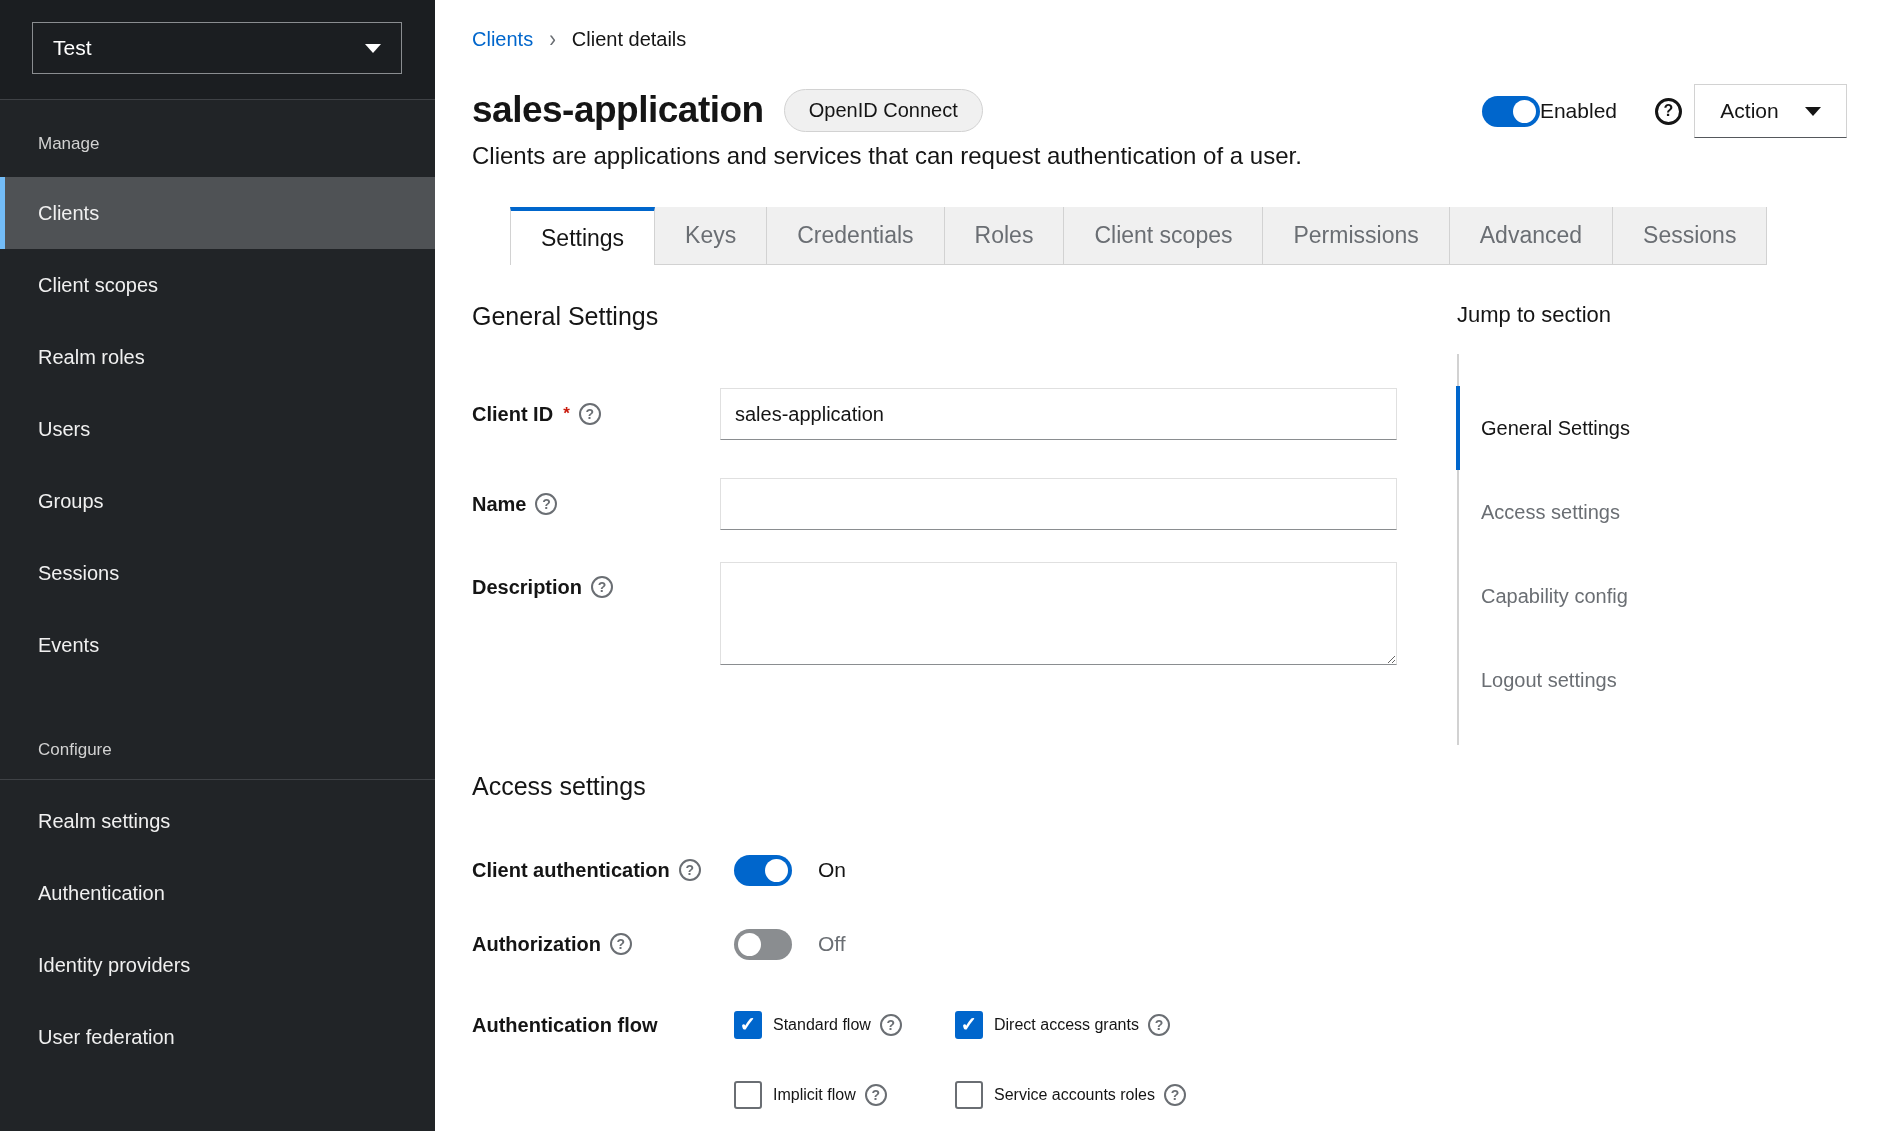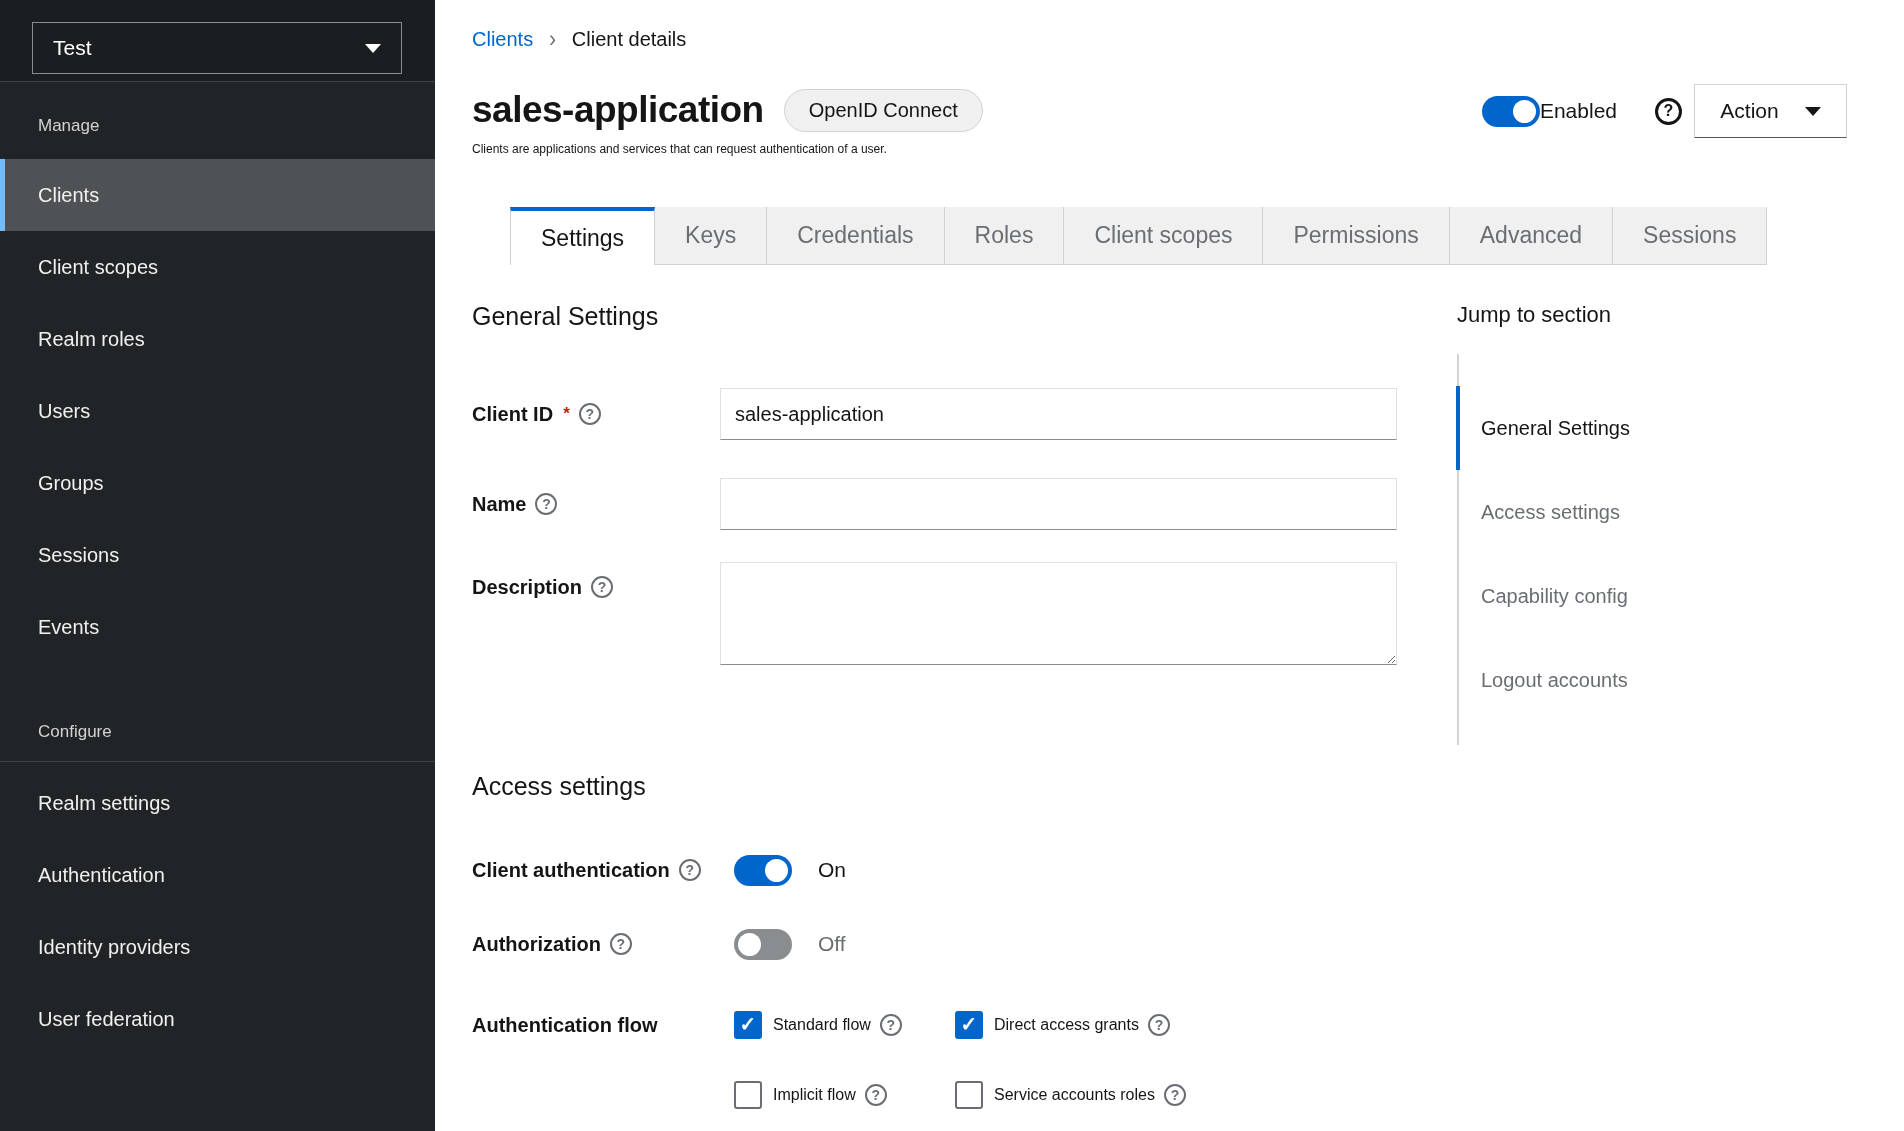--- a/index.html
+++ b/index.html
@@ -4,21 +4,21 @@
 <style>
   * { margin:0; padding:0; box-sizing:border-box; }
   html,body { width:1904px; height:1131px; }
   body {
     font-family:"Liberation Sans", sans-serif;
     background:#ffffff; color:#151515; overflow:hidden; position:relative;
   }
 
   
   .sidebar { position:absolute; left:0; top:0; width:435px; height:1131px; background:#212427; }
-  .masthead { height:82px; background:#1b1e21; border-bottom:1px solid #3f4246; position:relative; }
+  .masthead { height:100px; background:#1b1e21; border-bottom:1px solid #3f4246; position:relative; }
   .realm-selector {
     position:absolute; left:32px; top:22px; width:370px; height:52px;
     border:1px solid #8a8d90; background:#1b1e21; color:#ffffff;
     display:flex; align-items:center; justify-content:space-between;
     padding:0 20px; font-size:21px; cursor:pointer;
   }
   .caret-down-white { width:0; height:0; border-left:8px solid transparent; border-right:8px solid transparent; border-top:9px solid #ffffff; }
   .caret-down-dark  { width:0; height:0; border-left:8px solid transparent; border-right:8px solid transparent; border-top:9px solid #151515; }
 
   .nav-section-title {
@@ -62,21 +62,21 @@
     cursor:pointer;
   }
   .hicon.big-dark { width:27px; height:27px; border:3px solid #151515; color:#151515; font-size:16px; margin-left:38px; }
   .action-btn {
     margin-left:12px; width:153px; height:54px; background:#ffffff;
     border:1px solid #d2d2d2; border-bottom:1px solid #55585c;
     display:flex; align-items:center; justify-content:center; gap:26px;
     font-size:21px; color:#151515; cursor:pointer;
   }
 
-  .subtitle { position:absolute; left:37px; top:142px; font-size:12px; color:#151515; }
+  .subtitle { position:absolute; left:37px; top:142px; font-size:24px; color:#151515; }
 
   
   .tabs { position:absolute; left:75px; top:207px; height:58px; display:flex; }
   .tab {
     display:flex; align-items:center; padding:0 30px; font-size:23px; color:#6a6e73;
     background:#f0f0f0; border-right:1px solid #d2d2d2; border-bottom:1px solid #d2d2d2; cursor:pointer;
   }
   .tab.active {
     background:#ffffff; color:#151515; font-weight:400;
     border-top:4px solid #0066cc; border-left:1px solid #d2d2d2; border-bottom:none;
@@ -318,17 +318,17 @@
       </div>
     </div>
   </div>
 
   <div class="jump">
     <div class="jump-heading">Jump to section</div>
     <div class="jump-list">
       <div class="jump-item dark current">General Settings</div>
       <div class="jump-item">Access settings</div>
       <div class="jump-item">Capability config</div>
-      <div class="jump-item">Logout accounts</div>
+      <div class="jump-item">Logout settings</div>
     </div>
   </div>
 
 </main>
 
 </body></html>

